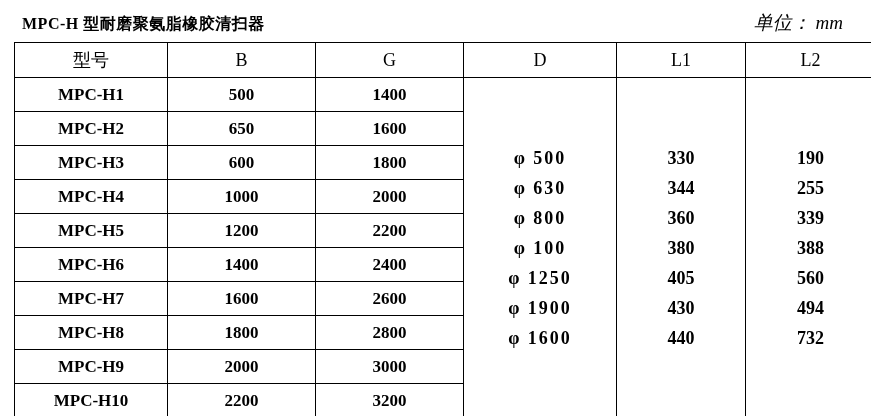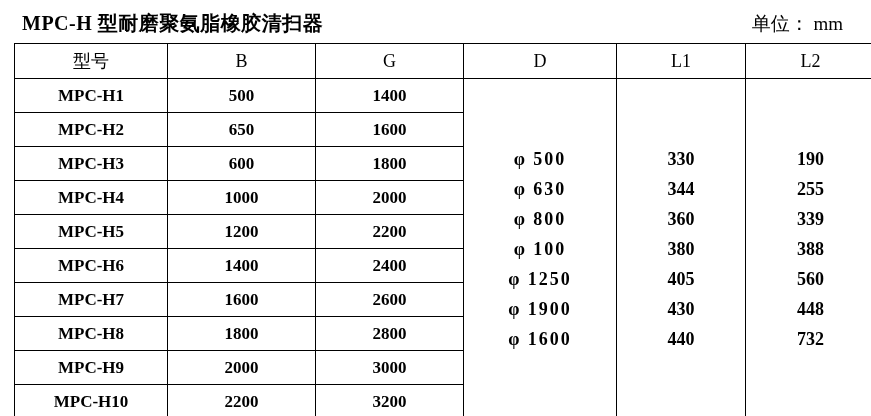--- a/index.html
+++ b/index.html
@@ -21,29 +21,30 @@
     height: 416px;
     box-sizing: border-box;
   }
   .header {
     display: flex;
     align-items: baseline;
     justify-content: space-between;
     padding: 10px 22px 6px 22px;
   }
   .doc-title {
-    font-size: 20px;
+    font-size: 16px;
     font-weight: bold;
     letter-spacing: 0.5px;
     white-space: nowrap;
   }
   .unit-note {
     font-size: 19px;
     white-space: nowrap;
     padding-right: 6px;
+    font-style: italic;
   }
   .table-wrap {
     padding: 0 14px;
   }
   table.spec {
     border-collapse: collapse;
     width: 843px;
     table-layout: fixed;
   }
   table.spec th, table.spec td {
@@ -138,21 +139,21 @@
               <div>440</div>
             </div>
           </td>
           <td class="merged-cell" rowspan="10">
             <div class="merged-list">
               <div>190</div>
               <div>255</div>
               <div>339</div>
               <div>388</div>
               <div>560</div>
-              <div>448</div>
+              <div>494</div>
               <div>732</div>
             </div>
           </td>
         </tr>
         <tr>
           <td>MPC-H2</td>
           <td>650</td>
           <td>1600</td>
         </tr>
         <tr>

